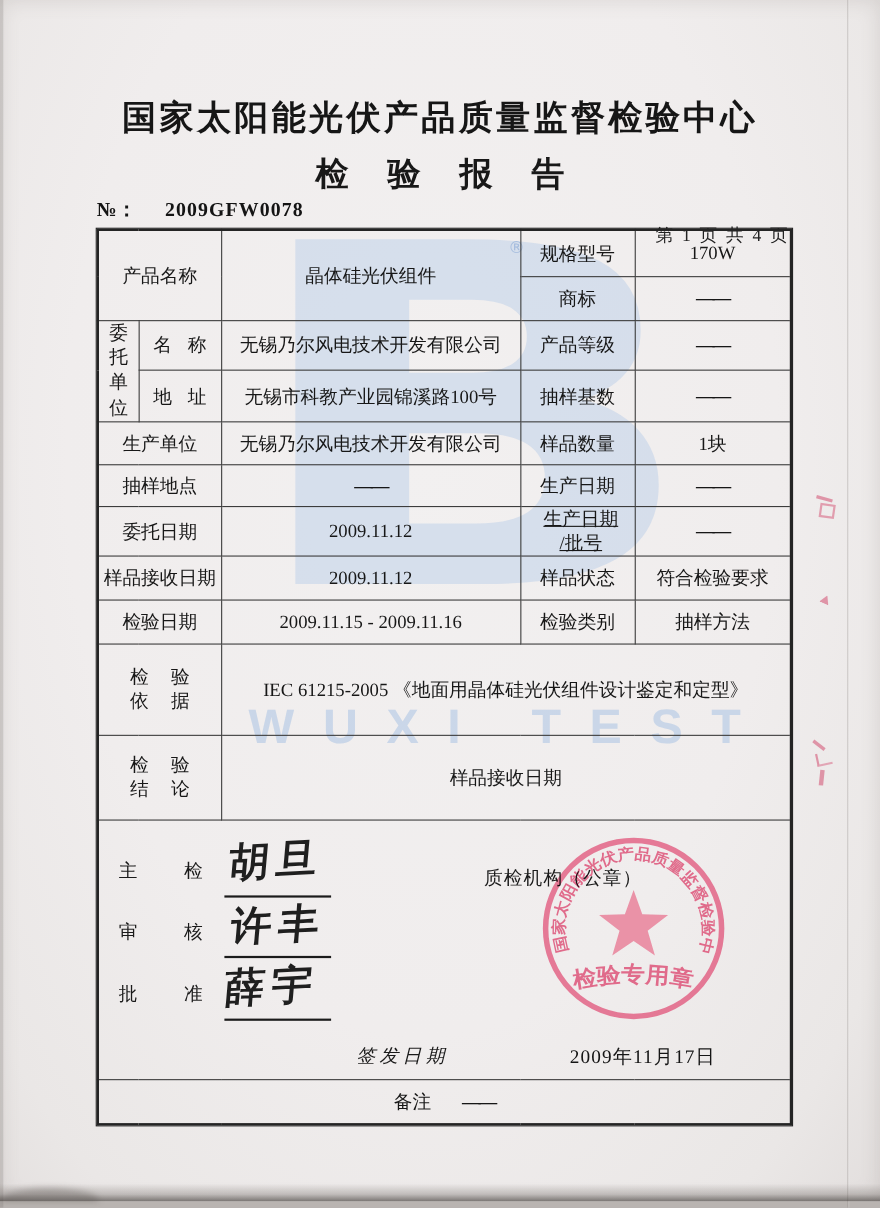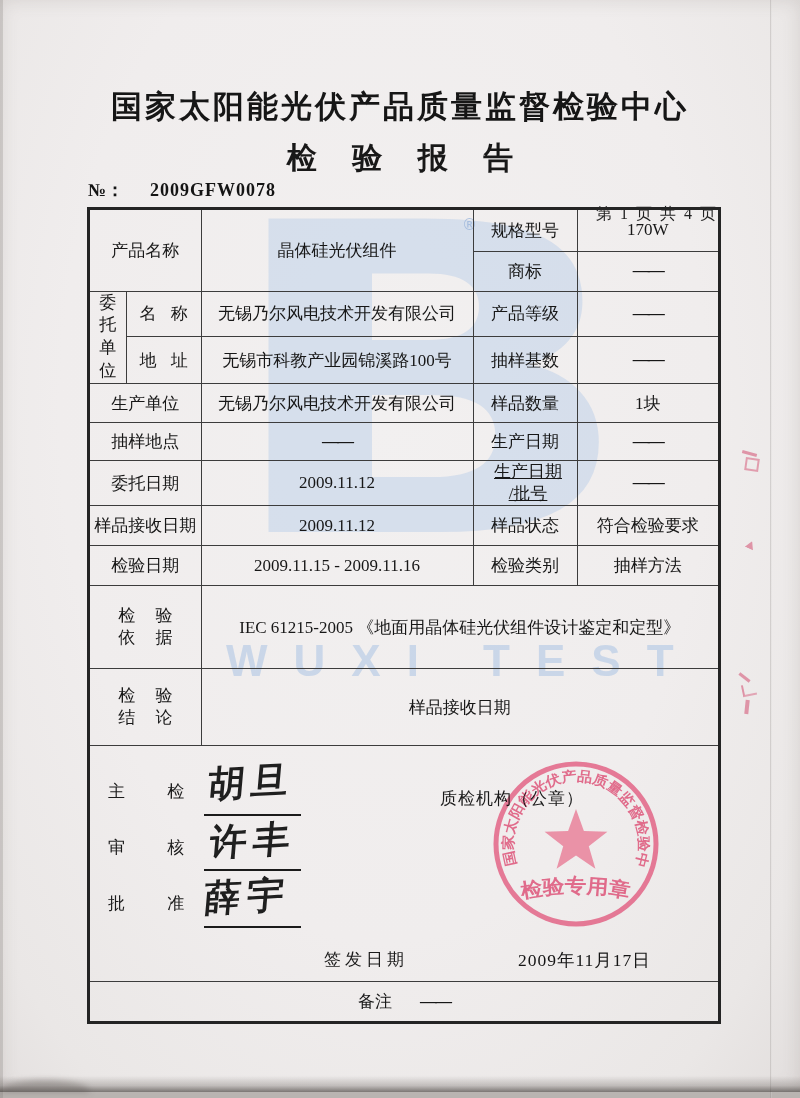--- a/index.html
+++ b/index.html
@@ -57,21 +57,21 @@
   .lbl2 div{line-height:1.35;}
   .prodlabel div{line-height:1.3;}
 
   
   .sig-cell{position:relative;height:235px;}
   .sig-label{position:absolute;left:18px;font-size:17px;color:#1a1a1a;word-spacing:38px;white-space:nowrap;}
   .sig-name{position:absolute;font-size:37px;color:#1f1f1f;font-weight:bold;
     transform:rotate(-3deg) skewX(-8deg);letter-spacing:6px;white-space:nowrap;}
   .sig-line{position:absolute;left:114px;width:97px;border-bottom:2px solid #1b1b1b;}
   .seal-caption{position:absolute;left:350px;top:41px;font-size:17px;letter-spacing:1px;color:#1a1a1a;}
-  .issue-label{position:absolute;left:234px;top:202px;font-size:17px;letter-spacing:4px;color:#1a1a1a;}
+  .issue-label{position:absolute;left:234px;top:202px;font-size:17px;letter-spacing:4px;color:#1a1a1a;font-style:italic;}
   .issue-date{position:absolute;left:428px;top:202px;font-size:17.5px;letter-spacing:1px;color:#151515;}
   .remarks-cell{text-align:left;padding-left:10px;}
   .remarks-cell .dash{margin-left:28px;}
 
   
   .stamp{position:absolute;left:400px;top:12px;width:172px;height:172px;
     mix-blend-mode:multiply;opacity:0.9;}
 
   
   .bleed{position:absolute;background:rgba(208,62,100,0.5);z-index:3;}

